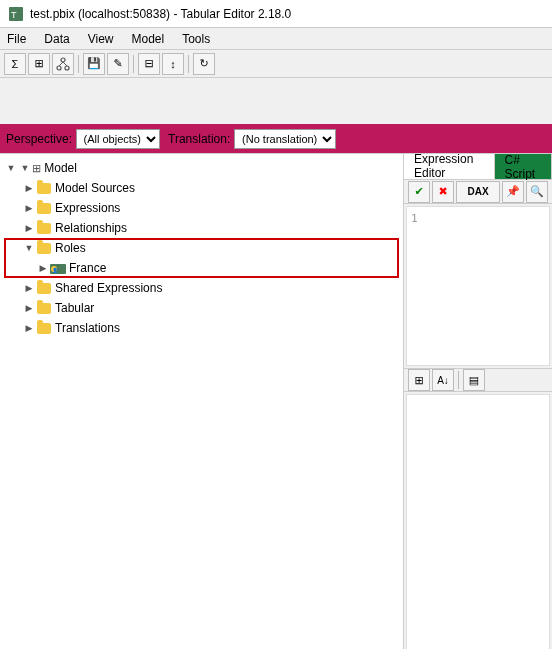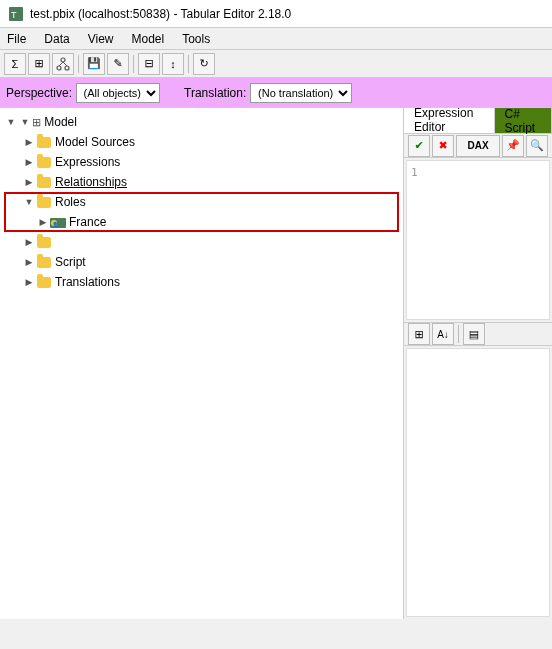--- a/index.html
+++ b/index.html
@@ -45,27 +45,28 @@
     }
     .menu-item {
       font-size: 12px;
       color: #000;
       cursor: pointer;
       padding: 1px 3px;
     }
 
     
     .toolbar2 {
-      background: #f0abfc;
+      background: #be185d;
       border-bottom: 1px solid #ccc;
       padding: 2px 6px;
       display: flex;
       align-items: center;
       height: 30px;
-      gap: 24px;
+      gap: 8px;
+      margin-top: 46px;
     }
     .toolbar2-group {
       display: flex;
       align-items: center;
       gap: 4px;
     }
     .toolbar-label {
       font-size: 12px;
       color: #000;
     }
@@ -168,21 +169,21 @@
     .model-icon {
       font-size: 11px;
       margin-right: 3px;
       color: #555;
     }
 
     .item-label {
       font-size: 12px;
       color: #000;
     }
-    .item-label.underline { text-decoration: underline; }
+    .item-label.underline { }
 
     
     .right-panel {
       flex: 1;
       display: flex;
       flex-direction: column;
       background: #f0f0f0;
     }
 
     
@@ -190,21 +191,21 @@
       display: flex;
       background: #f0f0f0;
       border-bottom: 1px solid #ccc;
       height: 26px;
     }
     .tab {
       padding: 4px 10px;
       font-size: 12px;
       cursor: pointer;
       border-right: 1px solid #ccc;
-      background: #4d7c0f;
+      background: #15803d;
       display: flex;
       align-items: center;
     }
     .tab.active {
       background: #fff;
       border-bottom: 1px solid #fff;
     }
 
     
     .expr-toolbar {
@@ -369,28 +370,29 @@
         </div>
         <span class="item-label">France</span>
       </div>
     </div>
 
     <div class="tree-item" style="padding-left: 22px;">
       <div class="expand-arrow">▶</div>
       <div class="folder-icon">
         <div class="folder-yellow"></div>
       </div>
-    </div>
-
-    <div class="tree-item" style="padding-left: 22px;">
-      <div class="expand-arrow">▶</div>
-      <div class="folder-icon">
-        <div class="folder-yellow"></div>
-      </div>
-      <span class="item-label">Script</span>
+      <span class="item-label">Shared Expressions</span>
+    </div>
+
+    <div class="tree-item" style="padding-left: 22px;">
+      <div class="expand-arrow">▶</div>
+      <div class="folder-icon">
+        <div class="folder-yellow"></div>
+      </div>
+      <span class="item-label">Tabular</span>
     </div>
 
     <div class="tree-item" style="padding-left: 22px;">
       <div class="expand-arrow">▶</div>
       <div class="folder-icon">
         <div class="folder-yellow"></div>
       </div>
       <span class="item-label">Translations</span>
     </div>
 

